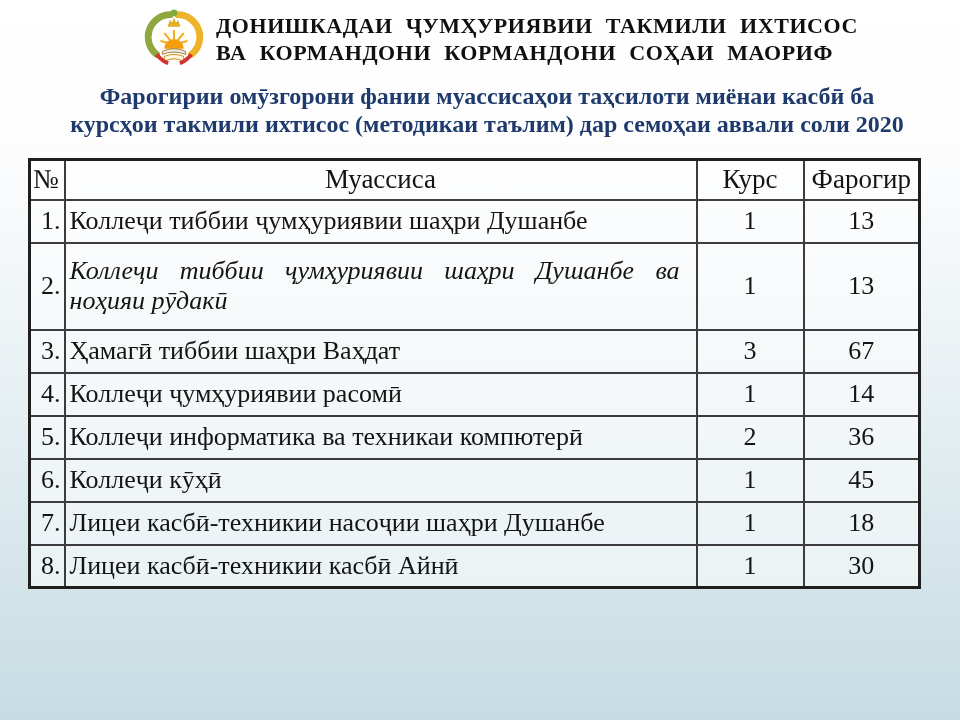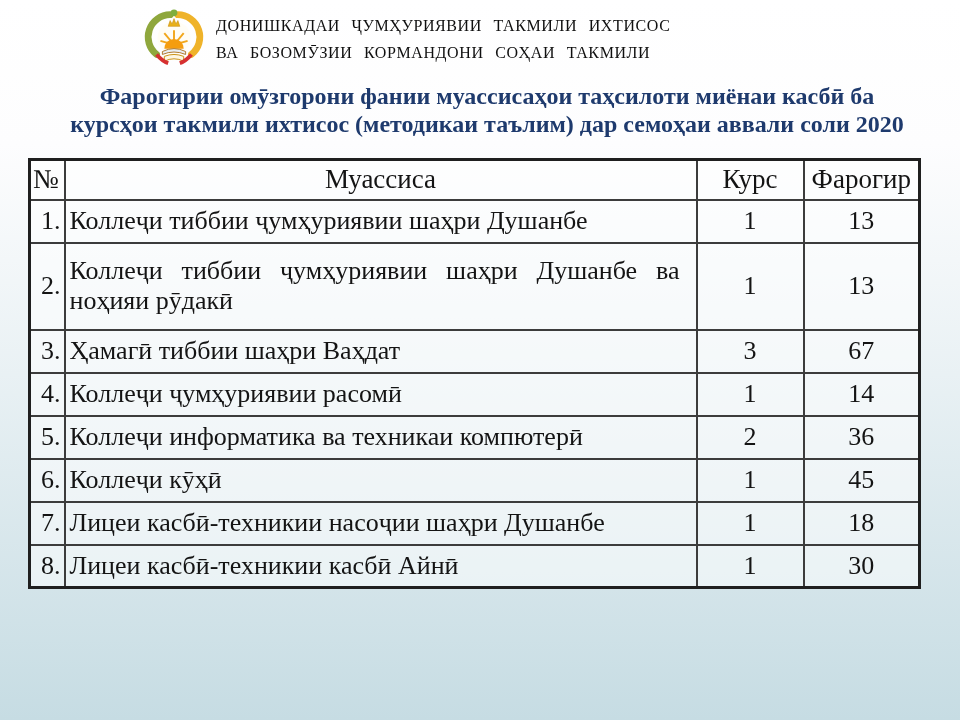--- a/index.html
+++ b/index.html
@@ -13,21 +13,21 @@
     font-family:"Liberation Serif","DejaVu Serif",serif;
     color:#141414;
   }
   .header {
     position:absolute; left:143px; top:6px;
     display:flex; align-items:flex-start; gap:11px;
   }
   .logo { width:62px; height:62px; flex:0 0 auto; }
   .inst-name {
     padding-top:6px;
-    font-weight:normal; font-size:16px; line-height:27px;
+    font-weight:bold; font-size:22px; line-height:27px;
     letter-spacing:0.6px; word-spacing:7px;
     color:#101010; white-space:nowrap;
   }
   .title {
     position:absolute; top:82px; left:7px; width:100%;
     text-align:center;
     font-weight:bold; font-size:24px; line-height:28px;
     color:#1e3a6d;
   }
   table.tbl {
@@ -45,21 +45,21 @@
     overflow:hidden;
   }
   .tbl th { font-size:27px; }
   tr.rh { height:40px; }
   tr.rb { height:43px; }
   tr.rb.tall { height:87px; }
   tr.rt { height:63px; }
   .h-num { text-align:left; padding-left:2px; }
   .c-num { text-align:right; padding-right:3px; }
   .c-name { text-align:left; padding:2px 16px 2px 4px; line-height:30px; }
-  .c-name.justify { text-align:justify; }
+  .c-name.justify { text-align:justify;font-style:italic; }
   .c-val { text-align:center; }
   tr.rt td { font-weight:bold; text-align:center; }
 </style>
 </head>
 <body>
 
 <div class="slide">
 
   <div class="header">
     <svg class="logo" viewBox="0 0 64 64" aria-hidden="true">
@@ -76,21 +76,21 @@
       </g>
       <path d="M22 44 A 10 10 0 0 1 42 44 Z" fill="#f59d0f"></path>
       <path d="M26 21 l2 -6 2 3.5 2 -5.5 2 5.5 2 -3.5 2 6 z" fill="#e8b119" stroke="#c98f10" stroke-width="0.6"></path>
       <path d="M20 47 Q32 41 44 47 L44 50 Q32 45 20 50 Z" fill="#e8eef3" stroke="#b0772a" stroke-width="1"></path>
       <path d="M22 52 Q32 48 42 52 L42 57 Q32 52 22 57 Z" fill="#fdf6e3" stroke="#c98f10" stroke-width="1"></path>
       <path d="M14 50 Q20 57 26 59" fill="none" stroke="#d63031" stroke-width="4"></path>
       <path d="M50 50 Q44 57 38 59" fill="none" stroke="#d63031" stroke-width="4"></path>
     </svg>
     <div class="inst-name">
       <div>ДОНИШКАДАИ ҶУМҲУРИЯВИИ ТАКМИЛИ ИХТИСОС</div>
-      <div>ВА БОЗОМӮЗИИ КОРМАНДОНИ СОҲАИ ТАКМИЛИ</div>
+      <div>ВА КОРМАНДОНИ КОРМАНДОНИ СОҲАИ МАОРИФ</div>
     </div>
   </div>
 
   <div class="title">
     <div>Фарогирии омӯзгорони фании муассисаҳои таҳсилоти миёнаи касбӣ ба</div>
     <div>курсҳои такмили ихтисос (методикаи таълим) дар семоҳаи аввали соли 2020</div>
   </div>
 
   <table class="tbl">
     <colgroup>

